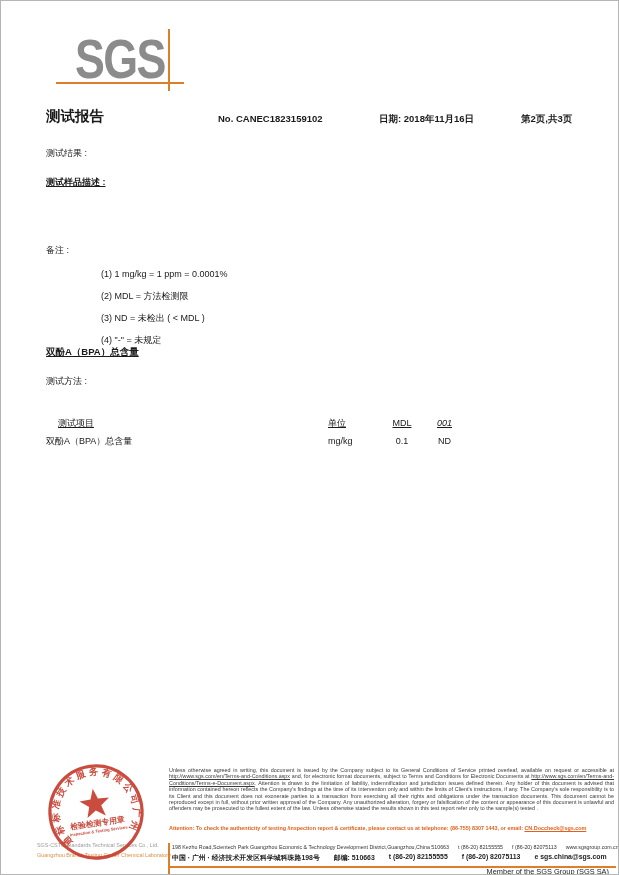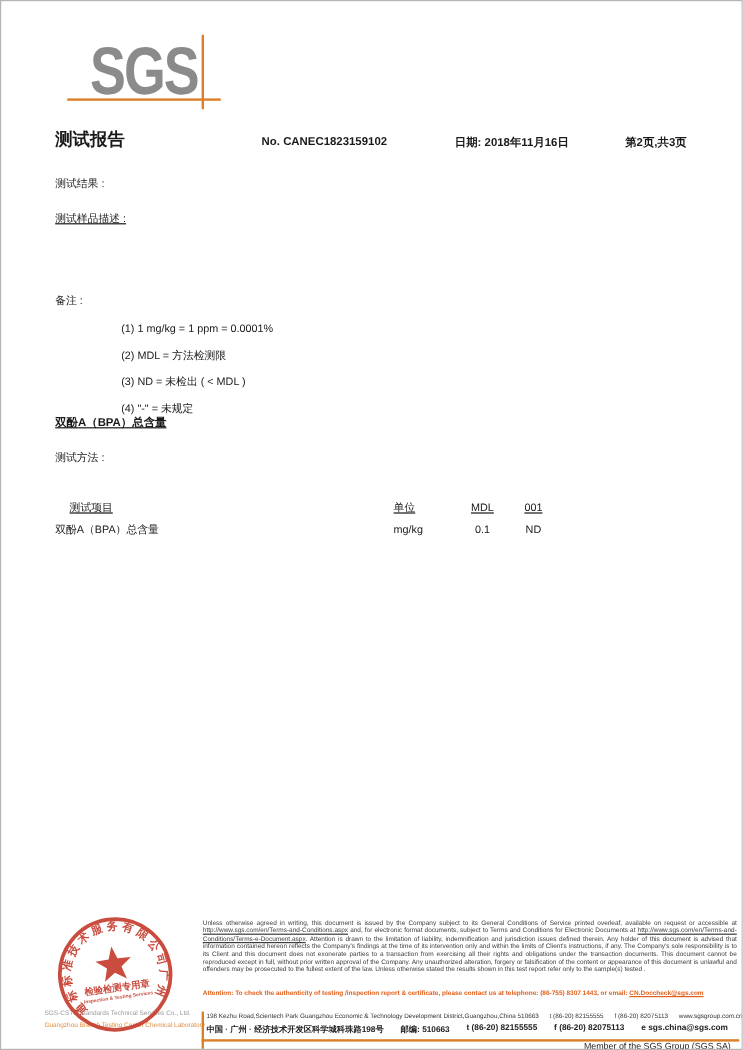--- a/index.html
+++ b/index.html
@@ -17,42 +17,42 @@
   .logo-hline{position:absolute;left:55px;top:81px;width:128px;height:2px;background:#dd7f28;}
   .logo-vline{position:absolute;left:167px;top:28px;width:2px;height:62px;background:#dd7f28;}
   
   .report-title{position:absolute;left:45px;top:106px;font-size:14.5px;font-weight:bold;}
   .report-no{position:absolute;left:217px;top:112px;font-size:9.5px;font-weight:bold;}
   .report-date{position:absolute;left:378px;top:112px;font-size:9.5px;font-weight:bold;}
   .report-page{position:absolute;left:520px;top:112px;font-size:9.5px;font-weight:bold;}
   
   .t9{font-size:9px;}
   .results-label{position:absolute;left:45px;top:146px;}
-  .sample-desc-heading{position:absolute;left:45px;top:175px;font-weight:normal;text-decoration:underline;}
+  .sample-desc-heading{position:absolute;left:45px;top:175px;font-weight:bold;text-decoration:underline;}
   .sample-table{position:absolute;left:50px;top:198px;border-collapse:collapse;}
   .sample-table td{font-size:9px;height:17px;padding:0;vertical-align:middle;}
   .sample-table .c1{width:78px;text-align:center;}
   .sample-table .c2{width:105px;text-align:center;}
   .sample-table .c3{width:220px;text-align:left;padding-left:4px;}
   .sample-table .hd{font-weight:bold;}
   .notes-label{position:absolute;left:45px;top:243px;}
   .notes{position:absolute;left:100px;top:262px;}
   .notes div{font-size:9px;line-height:22px;}
   .bpa-heading{position:absolute;left:45px;top:345px;font-size:9.5px;font-weight:bold;text-decoration:underline;}
   .method-label{position:absolute;left:45px;top:374px;}
   .method-text{position:absolute;left:100px;top:372px;width:490px;font-size:9px;line-height:20px;}
   .result-table{position:absolute;left:45px;top:413px;border-collapse:collapse;}
   .result-table td{font-size:9px;height:18px;padding:0;vertical-align:middle;}
   .result-table .c1{width:270px;text-align:left;margin-top:40px;}
   .result-table .c2{width:55px;text-align:left;}
   .result-table .c3{width:38px;text-align:center;}
   .result-table .c4{width:47px;text-align:center;}
   .result-table .hd .c1{padding-left:12px;}
   .u{text-decoration:underline;}
-  .it{}
+  .it{font-style:italic;}
   
   .company-line1{position:absolute;left:36px;top:841px;width:140px;font-size:5.4px;color:#9b9b9b;}
   .company-line2{position:absolute;left:36px;top:851px;width:140px;font-size:5.4px;color:#e08f44;}
   .legal{position:absolute;left:168px;top:766px;width:445px;font-size:5.4px;line-height:6.4px;
          text-align:justify;color:#3c3c3c;}
   .legal .link{text-decoration:underline;color:#3c3c3c;cursor:pointer;}
   .attention{position:absolute;left:168px;top:824px;width:445px;font-size:5.4px;line-height:6.4px;
          font-weight:bold;color:#e2611c;text-align:left;}
   .attention .link{text-decoration:underline;cursor:pointer;}
   .addr-en{position:absolute;left:171px;top:843px;width:442px;font-size:5.3px;color:#333;

